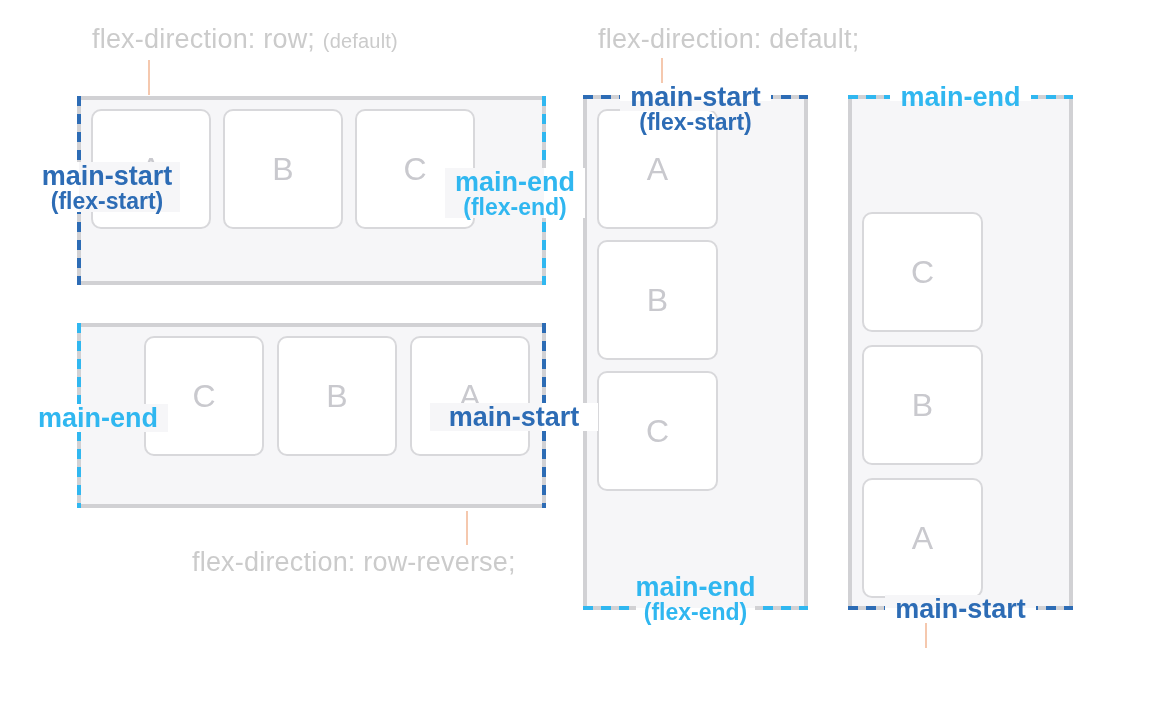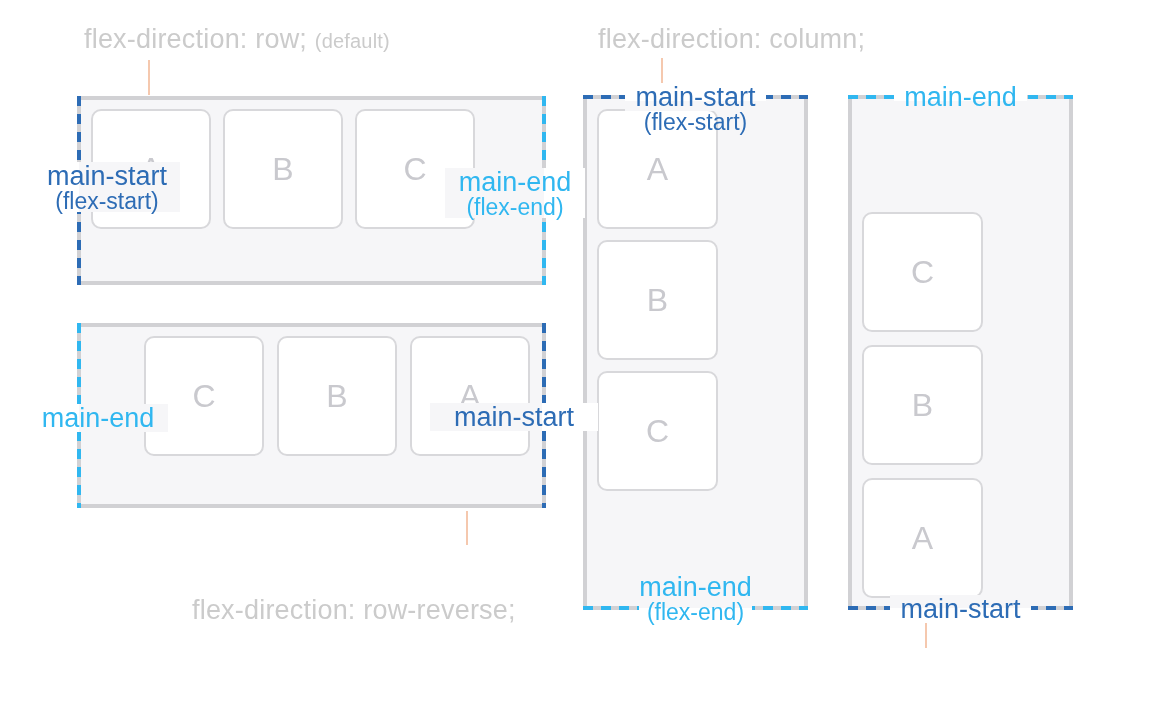--- a/index.html
+++ b/index.html
@@ -49,21 +49,21 @@
   .edge.left{left:-4px;}
   .edge.right{right:-4px;}
   .edge.h{height:4px;left:-4px;right:-4px;}
   .edge.top{top:-4px;}
   .edge.bottom{bottom:-4px;}
   .edge.v.blue{background:repeating-linear-gradient(180deg,var(--blue) 0 10px,transparent 10px 18px);}
   .edge.v.cyan{background:repeating-linear-gradient(180deg,var(--cyan) 0 10px,transparent 10px 18px);}
   .edge.h.blue{background:repeating-linear-gradient(90deg,var(--blue) 0 10px,transparent 10px 18px);}
   .edge.h.cyan{background:repeating-linear-gradient(90deg,var(--cyan) 0 10px,transparent 10px 18px);}
   
-  .label{position:absolute;z-index:3;text-align:center;font-weight:normal;white-space:nowrap;}
+  .label{position:absolute;z-index:3;text-align:center;font-weight:bold;white-space:nowrap;}
   .label .l1{font-size:27px;line-height:28px;}
   .label .l2{font-size:23px;line-height:22px;}
   .blue-text{color:var(--blue);}
   .cyan-text{color:var(--cyan);}
   
   .lbl-ms-row{left:-47px;top:62px;width:146px;background:linear-gradient(90deg,#fff 0 45px,var(--fill) 45px);}
   .lbl-me-row{left:364px;top:68px;width:140px;background:linear-gradient(90deg,var(--fill) 0 99px,#fff 99px);}
   .lbl-me-rr{left:-53px;top:77px;width:140px;background:linear-gradient(90deg,#fff 0 51px,var(--fill) 51px);}
   .lbl-ms-rr{left:349px;top:76px;width:168px;background:linear-gradient(90deg,var(--fill) 0 112px,#fff 112px);}
   
@@ -75,37 +75,37 @@
   .lbl-ms-col .l1 span{background:linear-gradient(180deg,#fff 0 18px,var(--fill) 18px);padding:0 10px;display:inline-block;}
   .lbl-me-crv .l1 span{background:linear-gradient(180deg,#fff 0 18px,var(--fill) 18px);padding:0 10px;display:inline-block;}
   .lbl-me-col .l2 span{background:linear-gradient(180deg,var(--fill) 0 7px,#fff 7px);padding:0 8px;display:inline-block;}
   .lbl-ms-crv .l1 span{background:linear-gradient(180deg,var(--fill) 0 13px,#fff 13px);padding:0 10px;display:inline-block;}
   
   #fc-row{left:77px;top:96px;width:469px;height:189px;}
   #fc-row-reverse{left:77px;top:323px;width:469px;height:185px;}
   #fc-column{left:583px;top:95px;width:225px;height:515px;}
   #fc-column-reverse{left:848px;top:95px;width:225px;height:515px;}
   
-  #cap-row{left:84px;top:25px;}
+  #cap-row{left:92px;top:25px;}
   #cap-column{left:598px;top:25px;}
-  #cap-row-reverse{left:192px;top:548px;margin-top:48px;}
+  #cap-row-reverse{left:192px;top:548px;}
   #cap-column-reverse{left:677px;top:652px;}
   
   #conn-row{left:148px;top:60px;height:35px;}
   #conn-column{left:661px;top:58px;height:27px;}
   #conn-row-reverse{left:466px;top:511px;height:34px;}
   #conn-column-reverse{left:925px;top:620px;height:28px;}
 </style>
 </head>
 <body>
 
 <div class="canvas">
 
   <div class="caption" id="cap-row"><span>flex-direction: row;</span> <span class="note">(default)</span></div>
-  <div class="caption" id="cap-column"><span>flex-direction: column;</span></div>
+  <div class="caption" id="cap-column"><span>flex-direction: default;</span></div>
   <div class="caption" id="cap-row-reverse"><span>flex-direction: row-reverse;</span></div>
 
   <div class="connector" id="conn-row"></div>
   <div class="connector" id="conn-column"></div>
   <div class="connector" id="conn-row-reverse"></div>
   <div class="connector" id="conn-column-reverse"></div>
 
   <div class="fc dir-row" id="fc-row">
     <div class="item">A</div>
     <div class="item">B</div>

